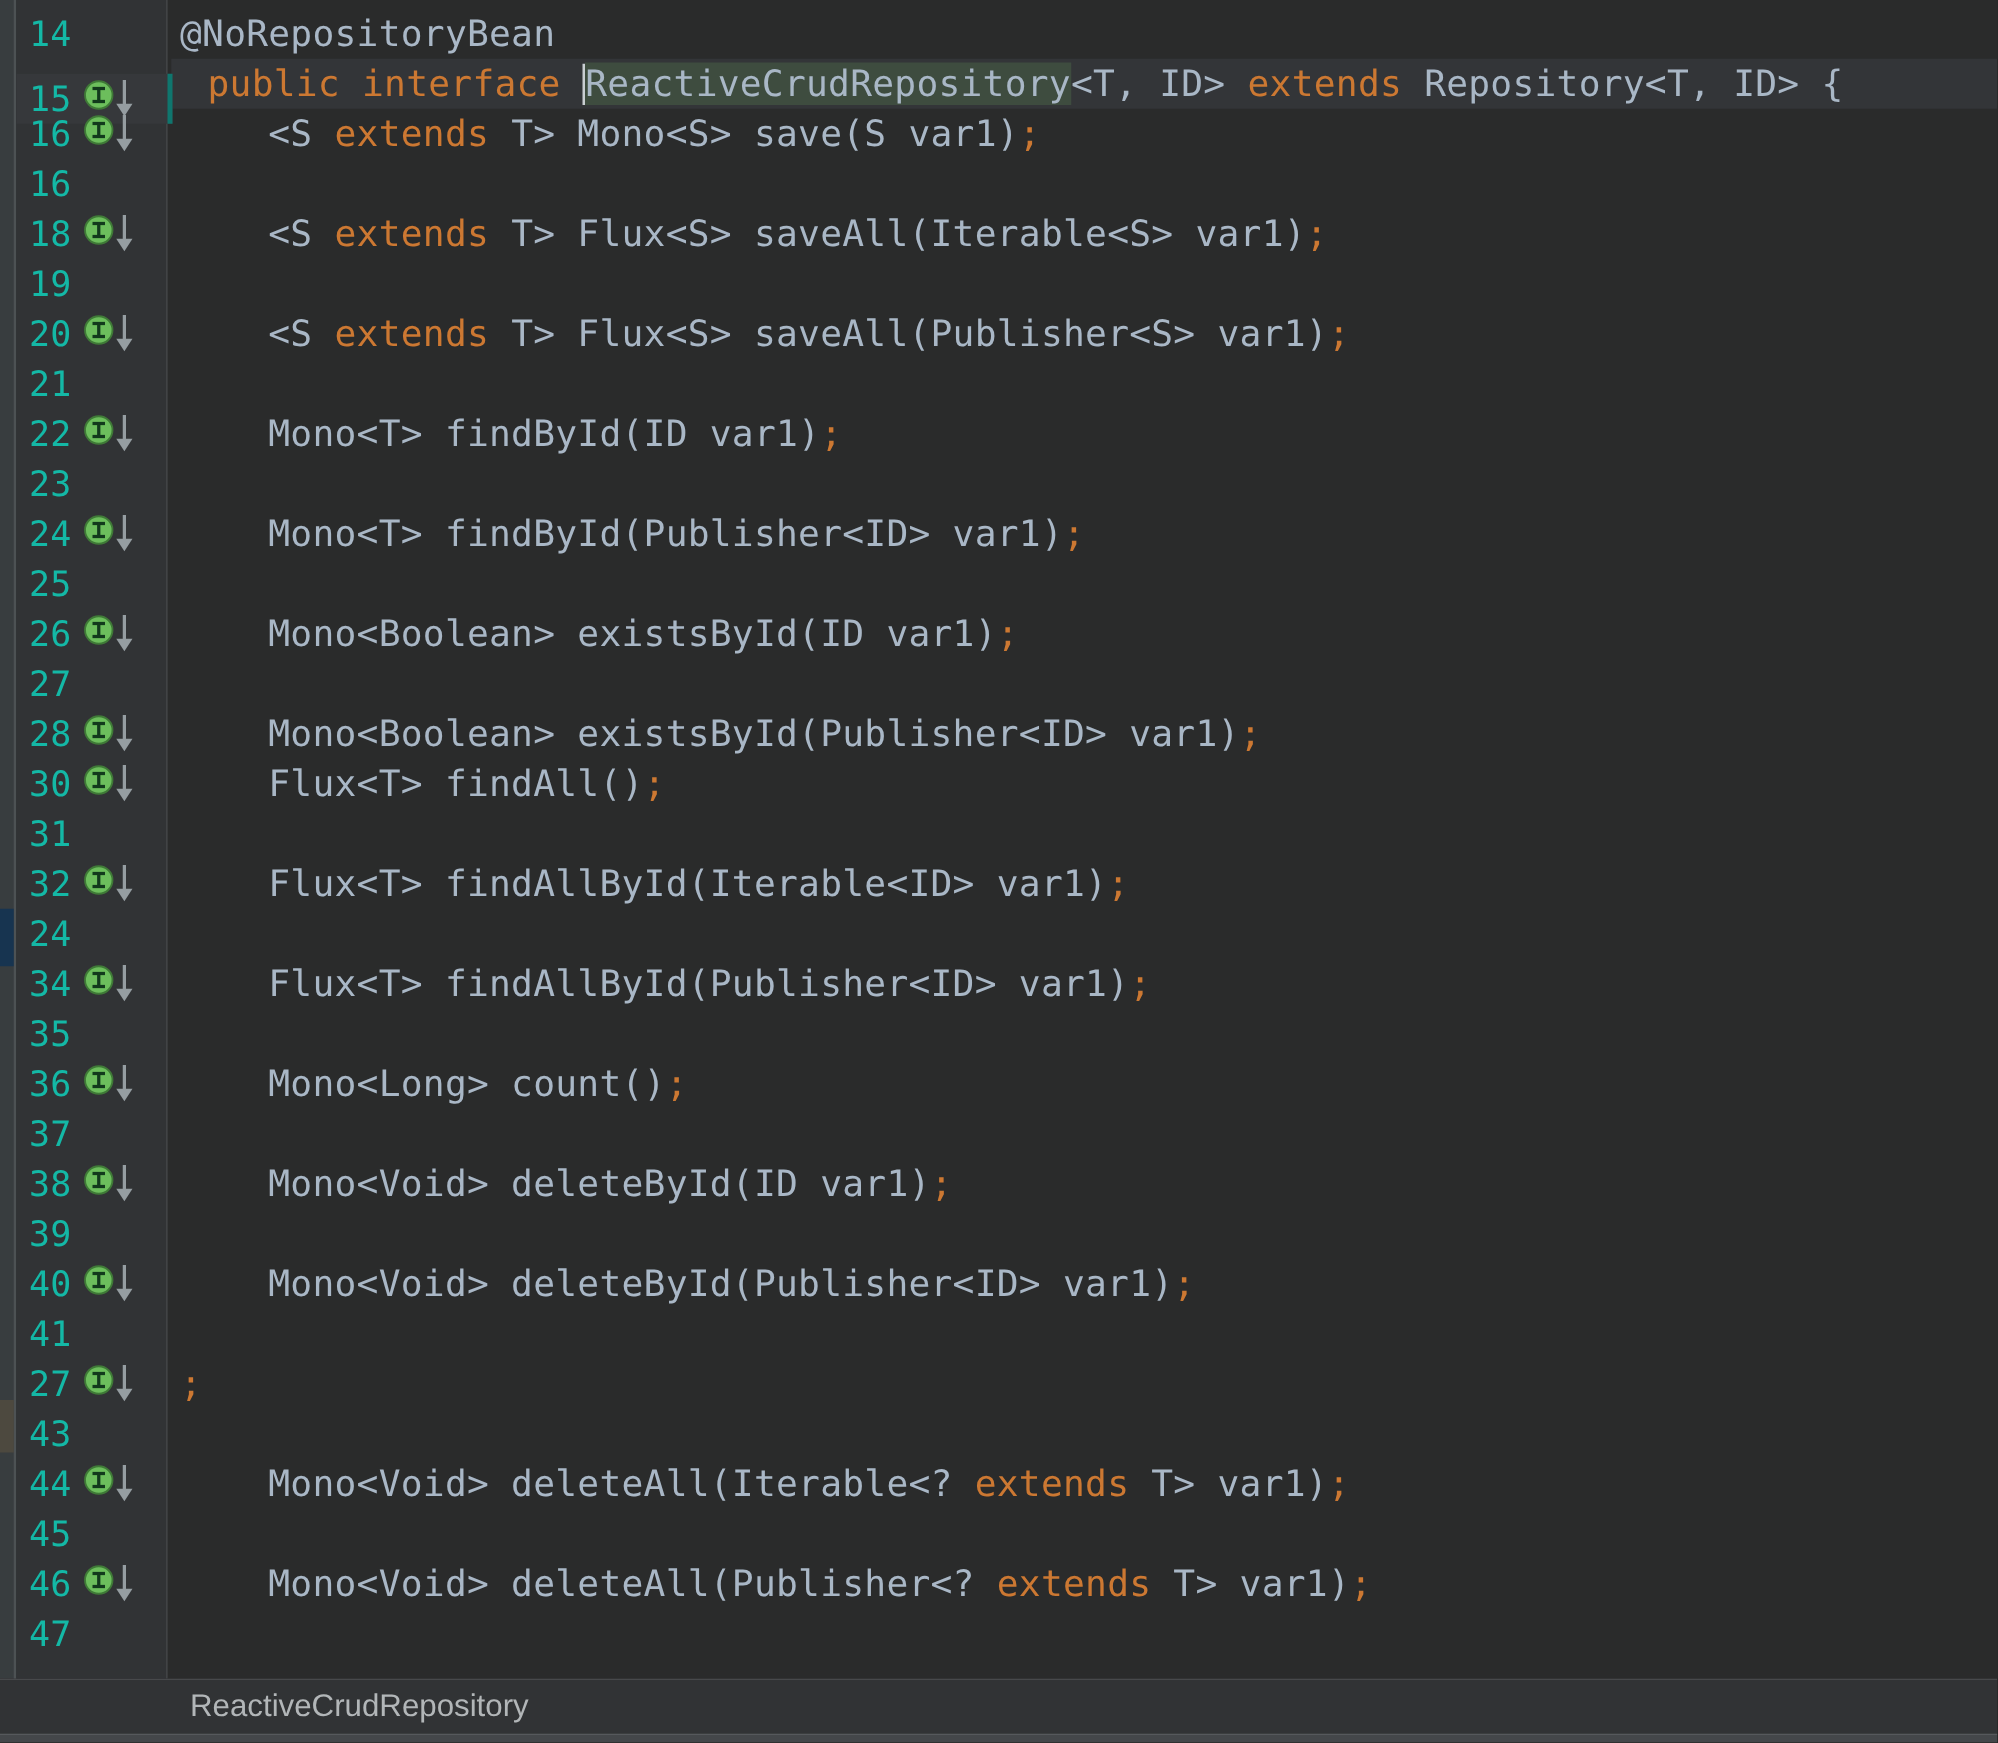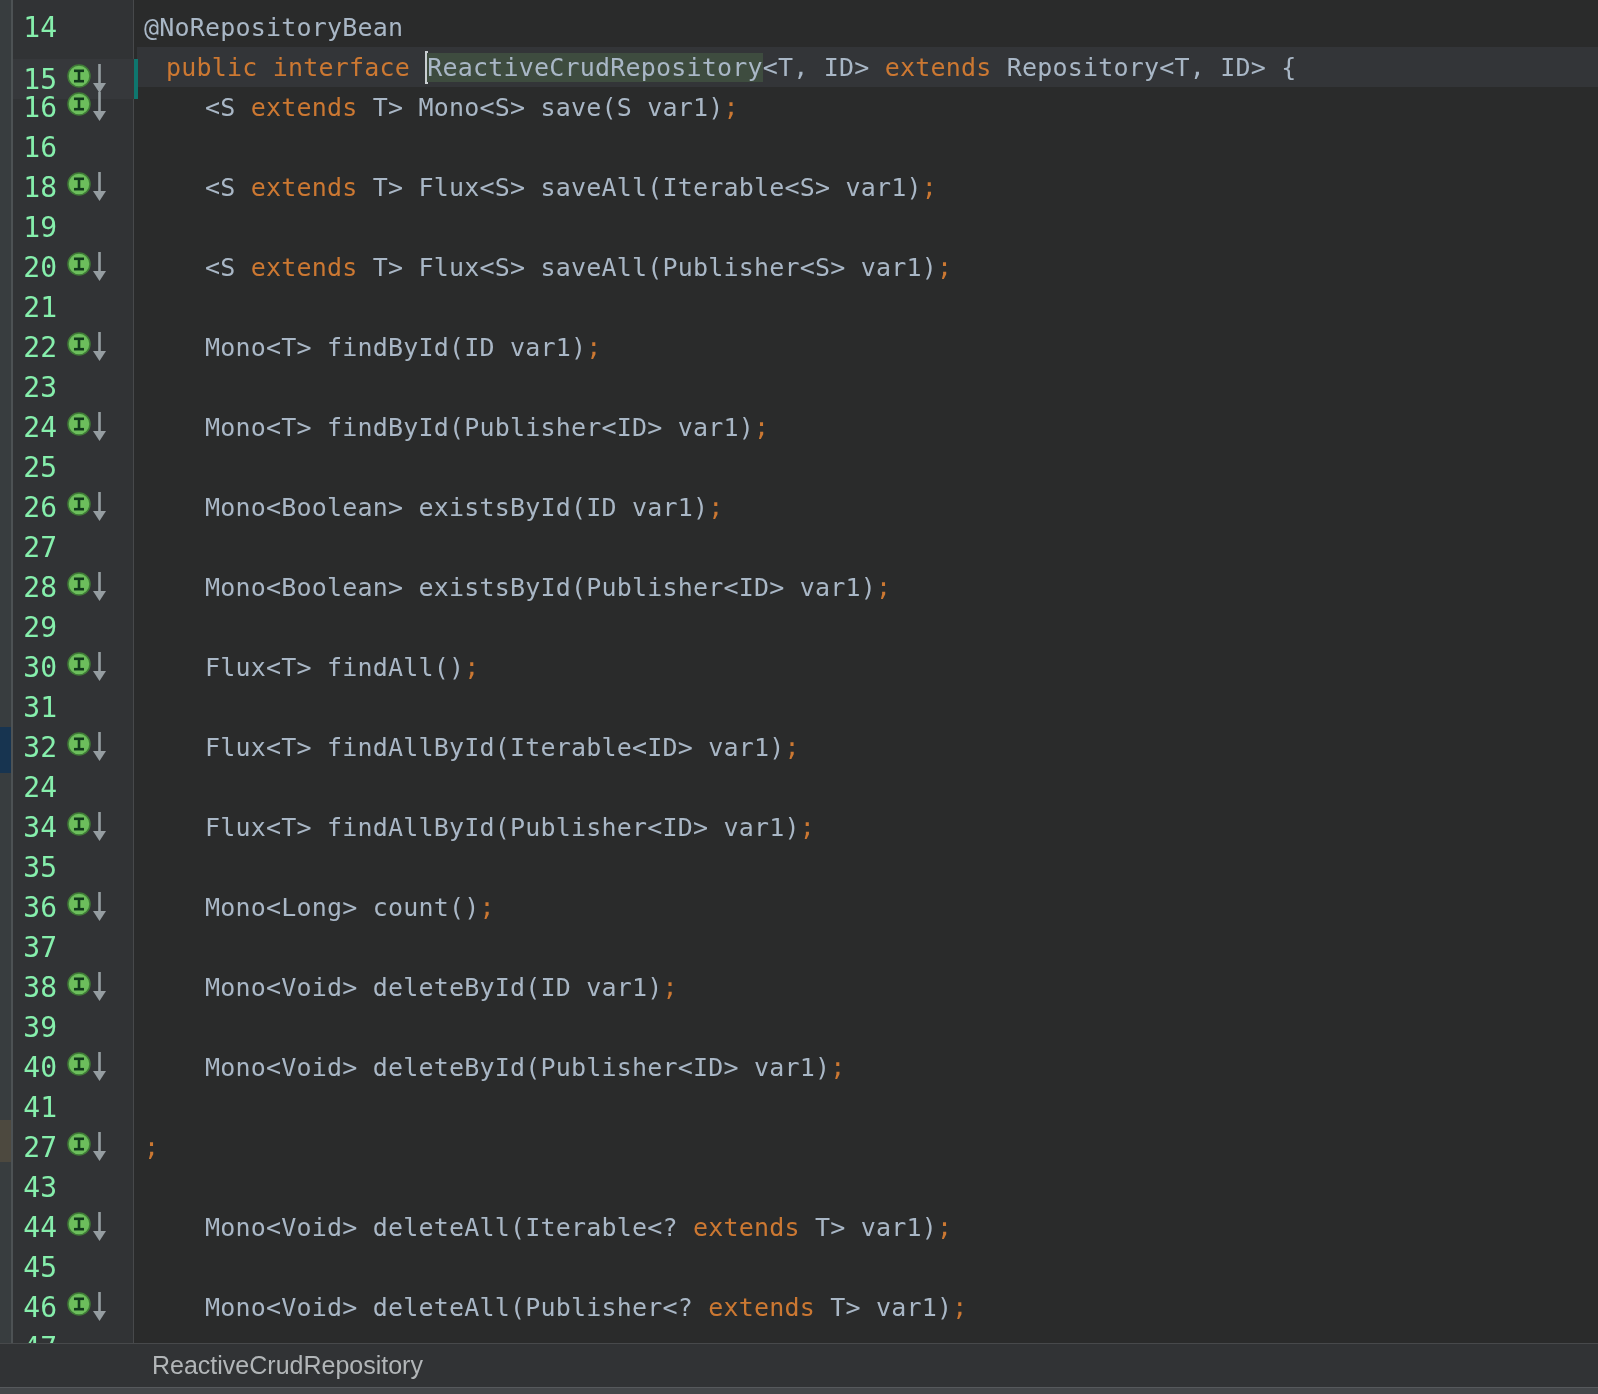--- a/index.html
+++ b/index.html
@@ -13,24 +13,24 @@
 
   
   .editor{position:absolute;left:13px;top:0;width:1585px;height:1343px;overflow:hidden;}
   .gutter-bg{position:absolute;left:0;top:0;width:120px;height:100%;
              background:#313335;border-right:1px solid #47494b;}
   .rows{position:absolute;left:0;top:7px;width:100%;}
   .row{display:flex;height:40px;align-items:center;}
   .gutter-cell{width:121px;flex:none;height:100%;display:flex;align-items:center;position:relative;}
   .caret-row .gutter-cell{background:#36383b;border-right:4px solid #0f766e;margin-right:-1px;margin-top:24px;}
   .lnum{display:inline-block;width:44px;text-align:right;font-size:28px;
-        color:#86efac;letter-spacing:0;}
+        color:#14b8a6;letter-spacing:0;}
   .gicon{margin-left:9px;display:inline-flex;align-items:center;}
   .code-line{flex:1;height:100%;display:flex;align-items:center;padding-left:10px;
-             font-size:25px;white-space:pre;color:#a9b7c6;letter-spacing:0.2px;}
+             font-size:29px;white-space:pre;color:#a9b7c6;letter-spacing:0.2px;}
   .caret-row .code-line{background:#333538;padding-left:29px;}
   .tok-k{color:#cc7832;}
   .tok-t{color:#a9b7c6;}
   .tok-h{color:#a9b7c6;background:#3e4c3f;}
   .caret{display:inline-block;width:3px;height:33px;background:#c9ced2;
          vertical-align:middle;margin-right:-1px;}
 
   
   .breadcrumb-bar{position:absolute;left:0;top:1343px;width:100%;height:44px;
                   background:#313335;border-top:1px solid #47494b;box-sizing:border-box;
@@ -220,26 +220,20 @@
                 <rect x="8" y="18.9" width="10" height="2.6" fill="#123a1c"></rect>
                 <rect x="32.2" y="3" width="2.6" height="20" fill="#959da1"></rect>
                 <polygon points="27,22 40,22 33.5,32" fill="#959da1"></polygon>
               </svg>
             </span>
           </div>
           <div class="code-line"><span class="tok-t">    Mono&lt;Boolean&gt; existsById(Publisher&lt;ID&gt; var1)</span><span class="tok-k">;</span></div>
         </div>
         <div class="row">
           <div class="gutter-cell">
-            <span class="lnum">29</span>
-          </div>
-          <div class="code-line"></div>
-        </div>
-        <div class="row">
-          <div class="gutter-cell">
             <span class="lnum">30</span>
             <span class="gicon">
               <svg width="44" height="36" viewBox="0 0 44 36">
                 <circle cx="13" cy="15" r="11" fill="#6cbe5c" stroke="#3f7a37" stroke-width="1.5"></circle>
                 <rect x="8" y="8.5" width="10" height="2.6" fill="#123a1c"></rect>
                 <rect x="11.7" y="9" width="2.6" height="12" fill="#123a1c"></rect>
                 <rect x="8" y="18.9" width="10" height="2.6" fill="#123a1c"></rect>
                 <rect x="32.2" y="3" width="2.6" height="20" fill="#959da1"></rect>
                 <polygon points="27,22 40,22 33.5,32" fill="#959da1"></polygon>
               </svg>

